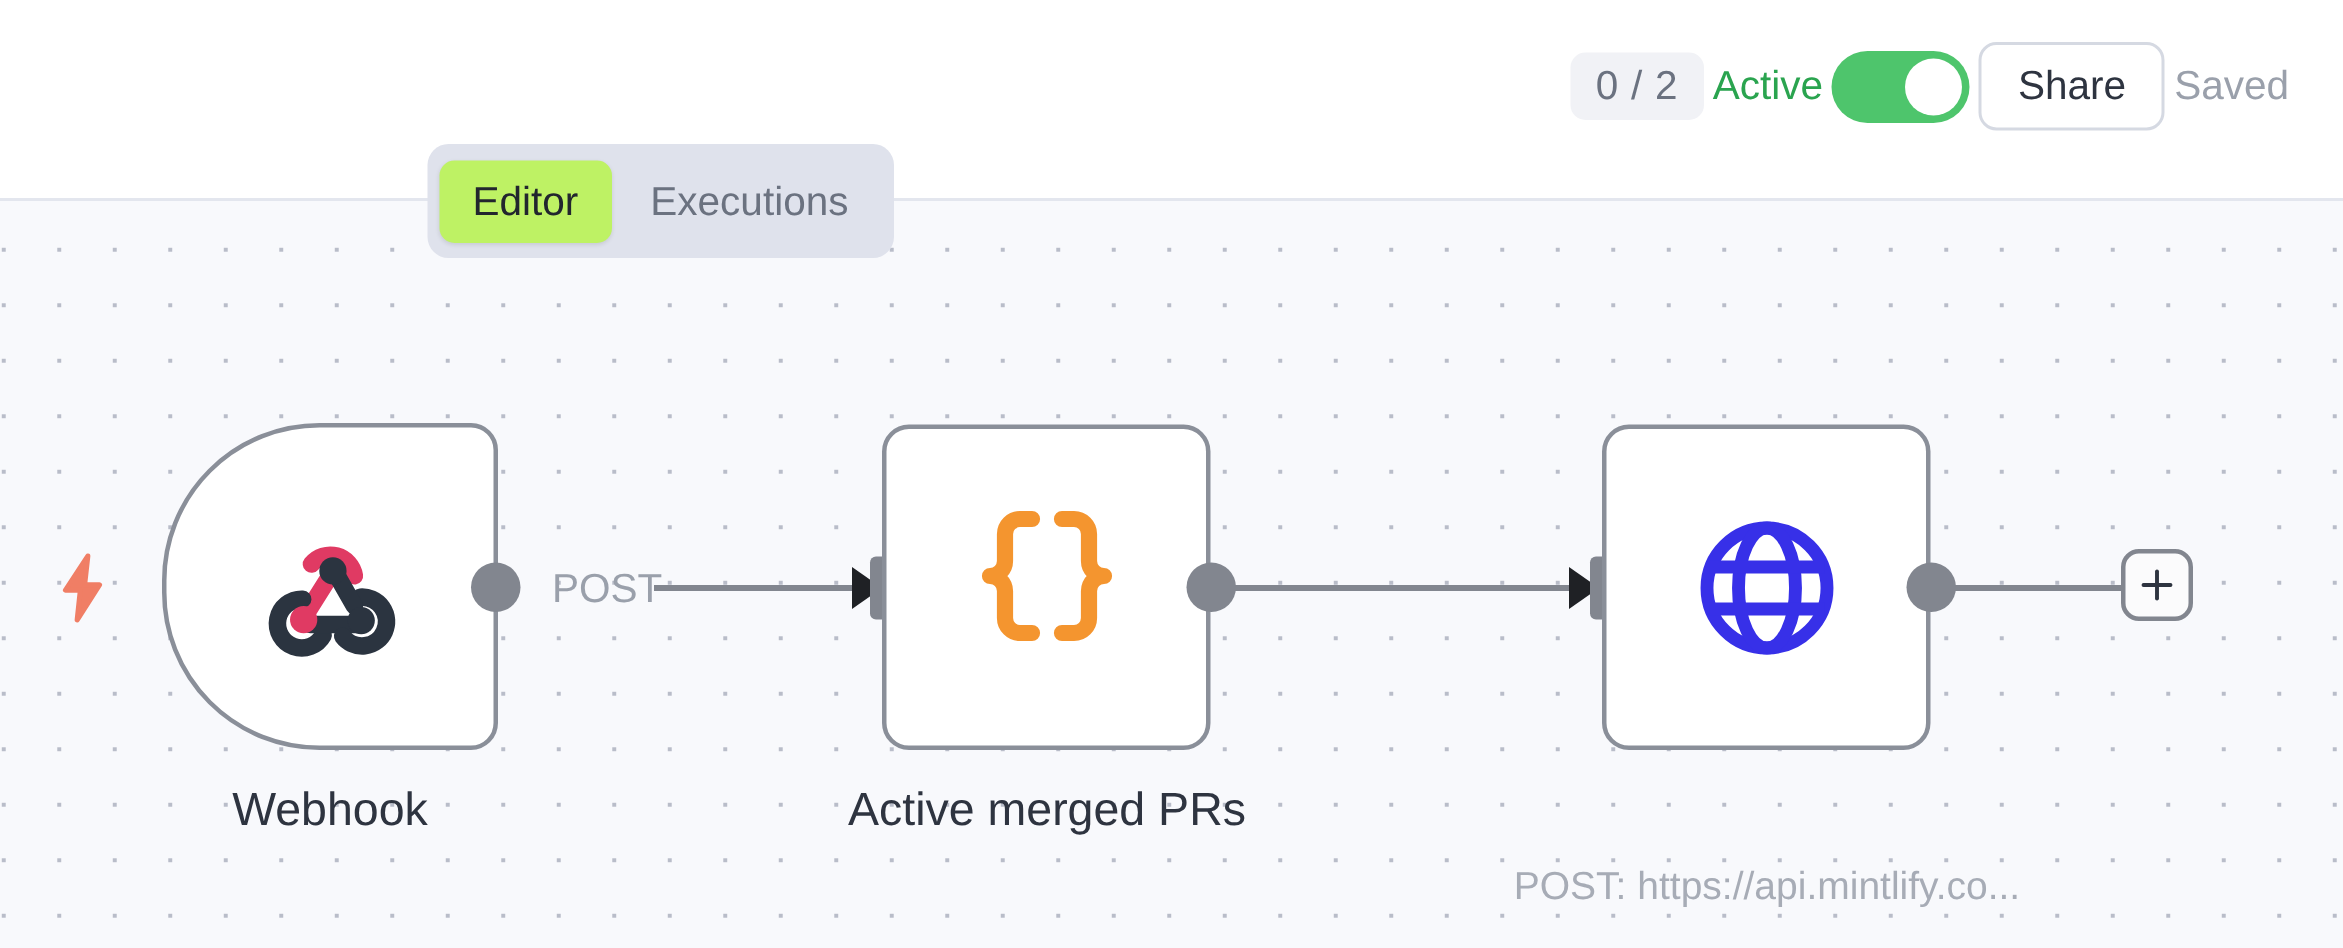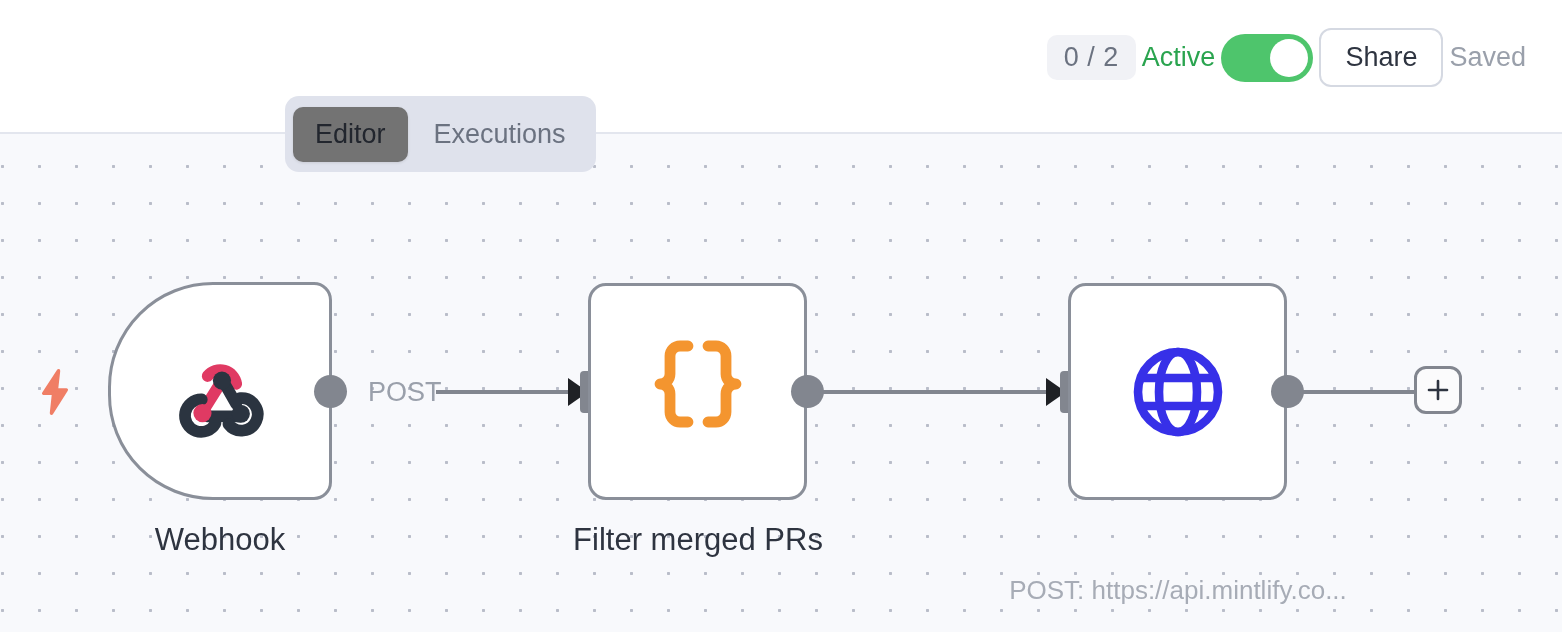--- a/index.html
+++ b/index.html
@@ -102,21 +102,21 @@
   .tab {
     font-size: 27px;
     color: #6b7280;
     padding: 14px 22px;
     border-radius: 10px;
     cursor: pointer;
     line-height: 1;
     white-space: nowrap;
   }
   .tab.active {
-    background: #737373;
+    background: #bef264;
     color: #22262e;
     box-shadow: 0 1px 3px rgba(0,0,0,0.10);
   }
 
   
   #canvas {
     position: absolute;
     left: 0;
     top: 134px;
     width: 1562px;
@@ -299,21 +299,21 @@
   <div class="handle-in" style="left:580px; top:237px;"></div>
 
   <div class="node" id="node-filter">
     <svg width="100" height="108" viewBox="0 0 50 54">
       <g fill="none" stroke="#f4952f" stroke-width="5.4" stroke-linecap="round" stroke-linejoin="round">
         <path d="M20 4 h-4 a5 5 0 0 0 -5 5 v9 a5 5 0 0 1 -5 5 a5 5 0 0 1 5 5 v9 a5 5 0 0 0 5 5 h4"></path>
         <path d="M30 4 h4 a5 5 0 0 1 5 5 v9 a5 5 0 0 0 5 5 a5 5 0 0 0 -5 5 v9 a5 5 0 0 1 -5 5 h-4"></path>
       </g>
     </svg>
   </div>
-  <div class="node-label" style="left:548px; top:390px; width:300px;">Filter merged PRs</div>
+  <div class="node-label" style="left:548px; top:390px; width:300px;">Active merged PRs</div>
 
   <div class="handle-out" style="left:791px; top:241px;"></div>
 
   <div class="edge-line" style="left:820px; top:256px; width:228px;"></div>
   <div class="edge-arrow" style="left:1046px; top:244px;"></div>
   <div class="handle-in" style="left:1060px; top:237px;"></div>
 
   <div class="node" id="node-http">
     <svg width="96" height="96" viewBox="0 0 48 48">
       <g fill="none" stroke="#3730e8" stroke-width="4.3">

